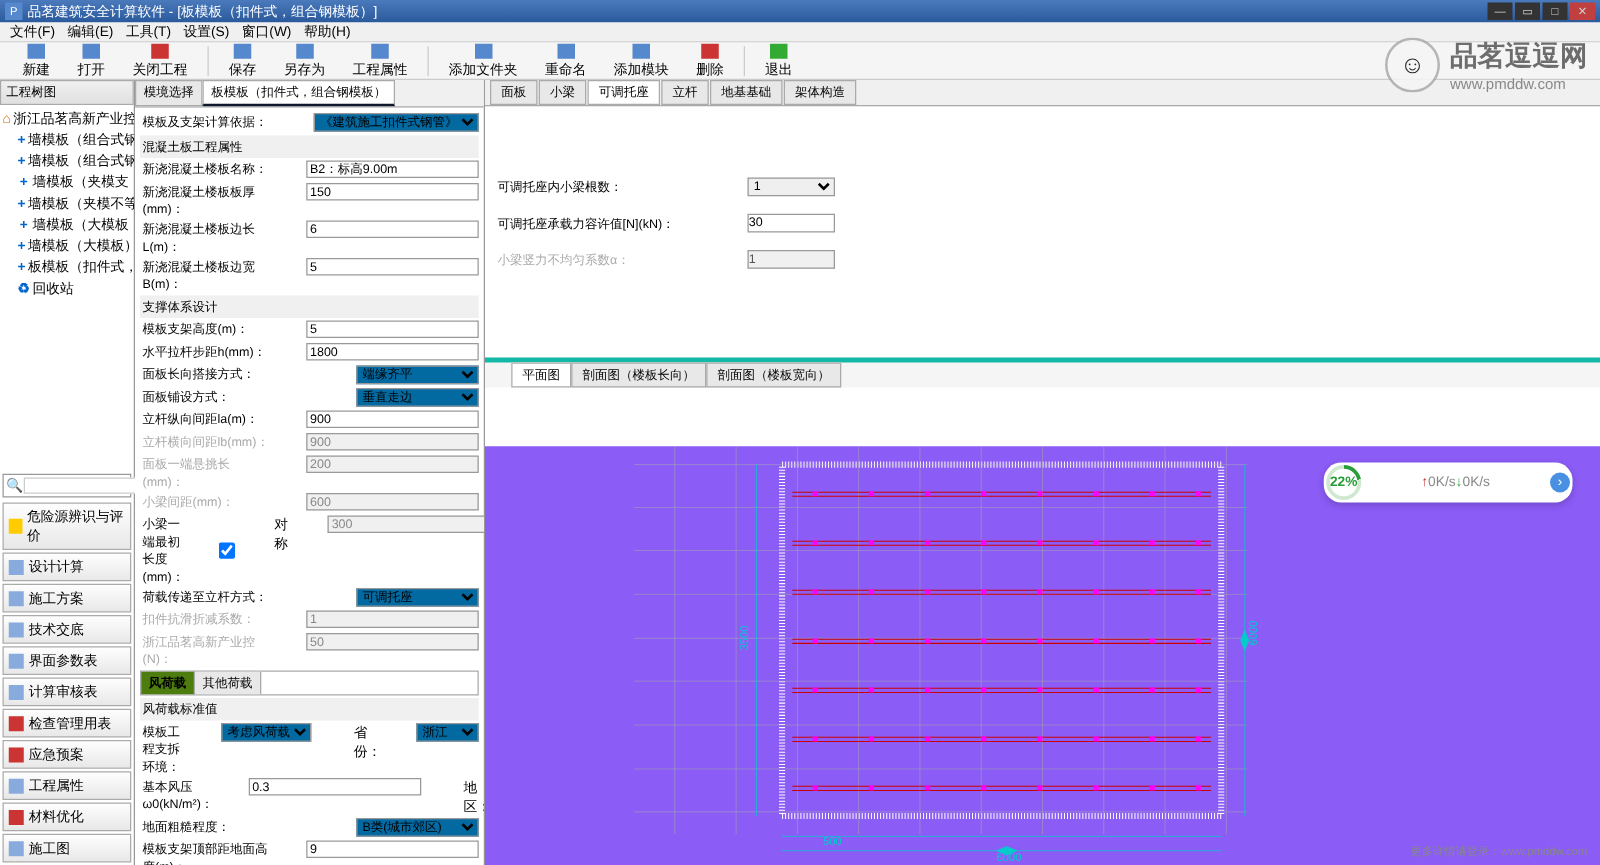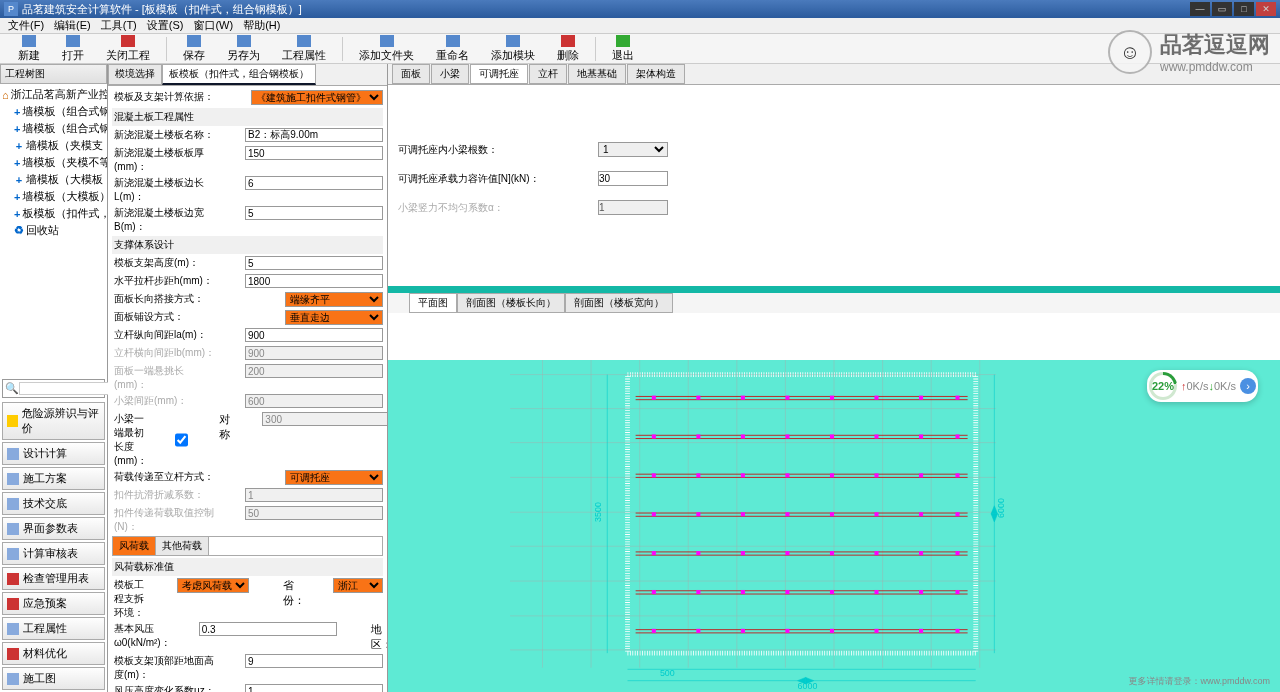--- a/index.html
+++ b/index.html
@@ -39,51 +39,51 @@
 .mid-panel { width: 280px; border-right: 1px solid #999; display: flex; flex-direction: column; background: #fff; }
 .mid-tabs { display: flex; background: #f0f0f0; border-bottom: 1px solid #aaa; }
 .mid-tab { padding: 2px 6px; border: 1px solid #aaa; background: #e8e8e8; font-size: 10px; cursor: pointer; }
 .mid-tab.active { background: #fff; border-bottom: 2px solid #0f172a; }
 .mid-content { flex: 1; overflow-y: auto; padding: 4px; }
 .form-row { display: flex; margin-bottom: 2px; min-height: 16px; gap: 28px; }
 .form-label { width: 145px; font-size: 10px; padding-left: 2px; }
 .form-label.disabled { color: #aaa; }
 .form-input { flex: 1; border: 1px solid #999; padding: 0 2px; font-size: 10px; height: 14px; background: #fff; }
 .form-input[disabled] { background: #f0f0f0; color: #888; }
-.form-select { flex: 1; border: 1px solid #999; font-size: 10px; height: 15px; background: #f97316; }
+.form-select { flex: 1; border: 1px solid #999; font-size: 10px; height: 15px; background: #0369a1; }
 .section-hdr { background: #f0f0f0; font-size: 10px; padding: 2px; margin: 2px 0; }
 .sub-tabs { display: flex; border: 1px solid #aaa; margin: 2px 0; }
 .sub-tab { padding: 2px 6px; font-size: 10px; background: #e8e8e8; border-right: 1px solid #aaa; cursor: pointer; }
-.sub-tab.active { background: #f97316; }
+.sub-tab.active { background: #4d7c0f; font-weight: bold; }
 
 .right-panel { flex: 1; display: flex; flex-direction: column; background: #fff; gap: 47px; }
 .right-tabs { display: flex; background: #f0f0f0; border-bottom: 1px solid #aaa; padding-left: 4px; }
 .right-tab { padding: 2px 8px; border: 1px solid #aaa; margin-right: 1px; font-size: 10px; cursor: pointer; background: #e8e8e8; }
 .right-tab.active { background: #fff; }
 .right-form { padding: 10px; }
 .right-form-row { display: flex; align-items: center; margin-bottom: 14px; }
 .right-form-label { width: 200px; font-size: 10px; }
 .right-form-label.disabled { color: #aaa; }
 .right-form-sel { width: 70px; border: 1px solid #999; height: 15px; font-size: 10px; }
 .right-form-sel[disabled] { background: #f0f0f0; }
 
-.draw-tabs { display: flex; background: #f5f5f5; border-top: 7px solid #14b8a6; padding-left: 21px; }
+.draw-tabs { display: flex; background: #f5f5f5; border-top: 4px solid #14b8a6; padding-left: 21px; }
 .draw-tab { padding: 2px 8px; border: 1px solid #aaa; font-size: 10px; cursor: pointer; background: #e8e8e8; }
 .draw-tab.active { background: #fff; }
 
-.canvas-area { flex: 1; background: #5eead4; position: relative; overflow: hidden; }
+.canvas-area { flex: 1; background: #8b5cf6; position: relative; overflow: hidden; }
 .canvas-svg { width: 100%; height: 100%; }
 
 .watermark { position: absolute; top: 30px; right: 10px; opacity: 0.85; display: flex; align-items: center; gap: 8px; }
 .wm-logo { width: 44px; height: 44px; border: 2px solid #aaa; border-radius: 50%; background: #f5f5f5; display: flex; align-items: center; justify-content: center; font-size: 20px; }
 .wm-text { display: flex; flex-direction: column; }
 .wm-cn { font-size: 22px; font-weight: bold; color: #555; }
 .wm-url { font-size: 12px; color: #777; }
 
-.progress-badge { position: absolute; right: 22px; top: 370px; display: flex; align-items: center; background: #fff; border-radius: 14px; padding: 2px; box-shadow: 0 2px 6px rgba(0,0,0,0.2); }
+.progress-badge { position: absolute; right: 22px; top: 370px; display: flex; align-items: center; background: #fff; border-radius: 14px; padding: 2px; box-shadow: 0 2px 6px rgba(0,0,0,0.2); gap: 44px; }
 .progress-circle { width: 28px; height: 28px; border-radius: 50%; background: conic-gradient(#2a9d3a 0 22%, #d0e8d0 22% 100%); display: flex; align-items: center; justify-content: center; font-size: 9px; color: #2a9d3a; font-weight: bold; }
 .progress-circle-inner { width: 22px; height: 22px; background: #fff; border-radius: 50%; display: flex; align-items: center; justify-content: center; }
 .progress-speeds { display: flex; flex-direction: row; font-size: 8px; color: #888; margin: 0 4px; }
 .progress-arrow { width: 16px; height: 16px; border-radius: 50%; background: #4a90e2; color: #fff; display: flex; align-items: center; justify-content: center; }
 
 .footer-link { position: absolute; bottom: 4px; right: 10px; font-size: 9px; color: #888; }
 
 .chk { margin-right: 3px; }
 </style>
 </head>
@@ -321,39 +321,43 @@
         </div>
       <div class="form-row">
           <span class="form-label">荷载传递至立杆方式：</span>
           <select class="form-select"><option>可调托座</option></select>
         </div>
       <div class="form-row">
           <span class="form-label disabled">扣件抗滑折减系数：</span>
           <input class="form-input" disabled="" value="1" style="">
         </div>
       <div class="form-row">
-          <span class="form-label disabled">扣件传递荷载取值控制(N)：</span>
+          <span class="form-label disabled">浙江品茗高新产业控(N)：</span>
           <input class="form-input" disabled="" value="50" style="">
         </div>
       <div class="sub-tabs">
         <div class="sub-tab active">风荷载</div>
         <div class="sub-tab">其他荷载</div>
       </div>
       <div class="section-hdr">风荷载标准值</div>
       <div class="form-row">
           <span class="form-label" style="width:90px">模板工程支拆环境：</span>
           <select class="form-select" style="flex:0 0 60px"><option>考虑风荷载</option></select>
           <span style="margin-left:6px">省份：</span>
           <select class="form-select" style="flex:0 0 50px"><option>浙江</option></select>
         </div>
       <div class="form-row">
           <span class="form-label" style="width:90px">基本风压ω0(kN/m²)：</span>
           <input class="form-input" style="flex: 0 0 60px;" value="0.3">
           <span style="margin-left:6px">地区：</span>
           <select class="form-select" style="flex:0 0 50px"><option>杭州市</option></select>
+        </div>
+      <div class="form-row">
+          <span class="form-label">地面粗糙程度：</span>
+          <select class="form-select"><option>B类(城市郊区)</option></select>
         </div>
       <div class="form-row">
           <span class="form-label">模板支架顶部距地面高度(m)：</span>
           <input class="form-input" value="9" style="">
         </div>
       <div class="form-row">
           <span class="form-label">风压高度变化系数μz：</span>
           <input class="form-input" value="1" style="">
         </div>
       <div class="form-row">

